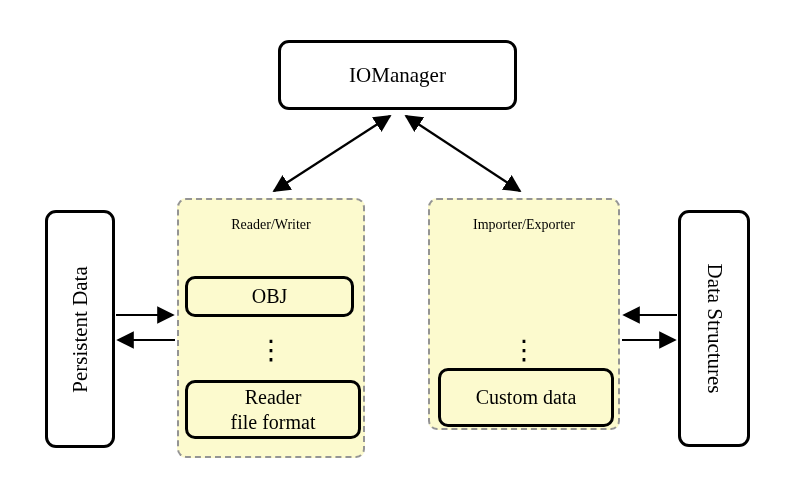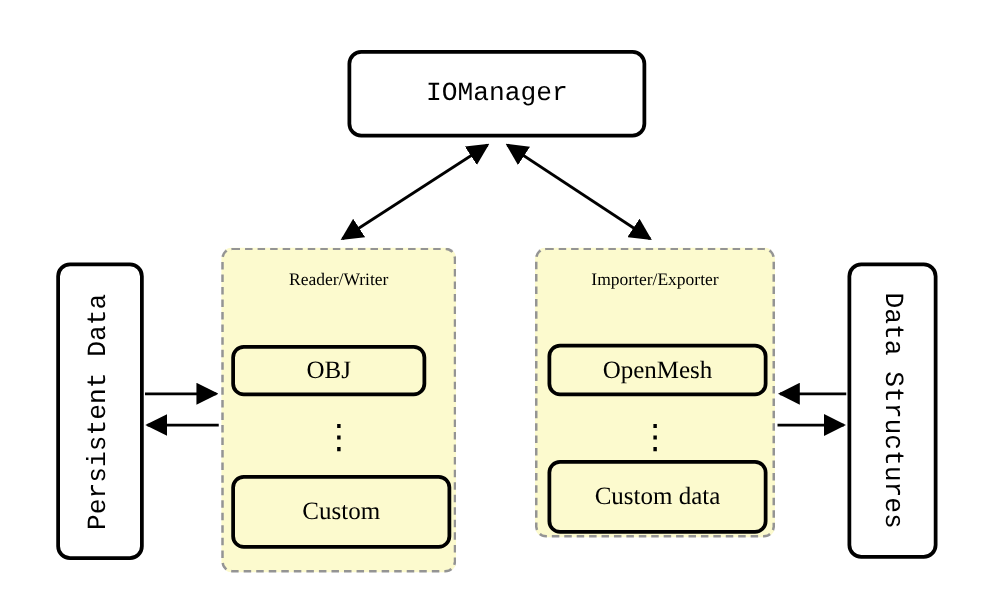--- a/index.html
+++ b/index.html
@@ -10,21 +10,20 @@
     color: #000;
   }
   .canvas { position: relative; width: 800px; height: 489px; overflow: hidden; }
   .arrow-layer { position: absolute; left: 0; top: 0; width: 800px; height: 489px; }
 
   .node {
     position: absolute; box-sizing: border-box;
     background: #ffffff; border: 3px solid #000; border-radius: 11px;
     display: flex; align-items: center; justify-content: center;
     font-size: 21px;
-    font-family: Liberation Mono, monospace;
   }
   #iomanager   { left: 278px; top: 40px;  width: 239px; height: 70px; }
   #persistent  { left: 45px;  top: 210px; width: 70px;  height: 238px; }
   #datastructs { left: 678px; top: 210px; width: 72px;  height: 237px; }
   .vtext { white-space: nowrap; display: block; }
   .rot-ccw { transform: rotate(-90deg); }
   .rot-cw  { transform: rotate(90deg); }
 
   .group {
     position: absolute; box-sizing: border-box;
@@ -38,21 +37,21 @@
     position: absolute; top: 17px; left: 0; right: 0;
     text-align: center; font-size: 14px;
   }
   .inner {
     position: absolute; box-sizing: border-box;
     background: var(--group_fill, #FCFACE);
     border: 3px solid #000; border-radius: 10px;
     display: flex; flex-direction: column; align-items: center; justify-content: center;
     font-size: 20px; line-height: 1.25; text-align: center;
   }
-  #rw-top    { left: 6px; width: 156px; top: 76px;  height: 41px; }
+  #rw-top    { left: 6px; width: 169px; top: 76px;  height: 41px; }
   #rw-bottom { left: 6px; width: 176px; top: 180px; height: 59px; }
   #ie-top    { left: 8px; width: 176px; top: 75px;  height: 42px; }
   #ie-bottom { left: 8px; width: 176px; top: 168px; height: 59px; }
   .vdots {
     position: absolute; left: 0; right: 0; top: 126px; height: 46px;
     display: flex; align-items: center; justify-content: center;
     font-family: "DejaVu Sans", sans-serif;
     font-size: 27px; line-height: 1;
   }
   .arrow-line { stroke: var(--line_color, #000000); stroke-width: 2.2; fill: none; }
@@ -88,28 +87,26 @@
     <span class="vtext rot-cw">Data Structures</span>
   </div>
 
   <div class="group" id="rw-group">
     <div class="group-title">Reader/Writer</div>
     <div class="inner" id="rw-top">
       <span>OBJ</span>
     </div>
     <div class="vdots">⋮</div>
     <div class="inner" id="rw-bottom">
-      <span>Custom</span>
+      <span>Reader</span>
+      <span>file format</span>
     </div>
   </div>
 
   <div class="group" id="ie-group">
     <div class="group-title">Importer/Exporter</div>
-    <div class="inner" id="ie-top">
-      <span>OpenMesh</span>
-    </div>
     <div class="vdots">⋮</div>
     <div class="inner" id="ie-bottom">
       <span>Custom data</span>
     </div>
   </div>
 
 </div>
 
 </body></html>

